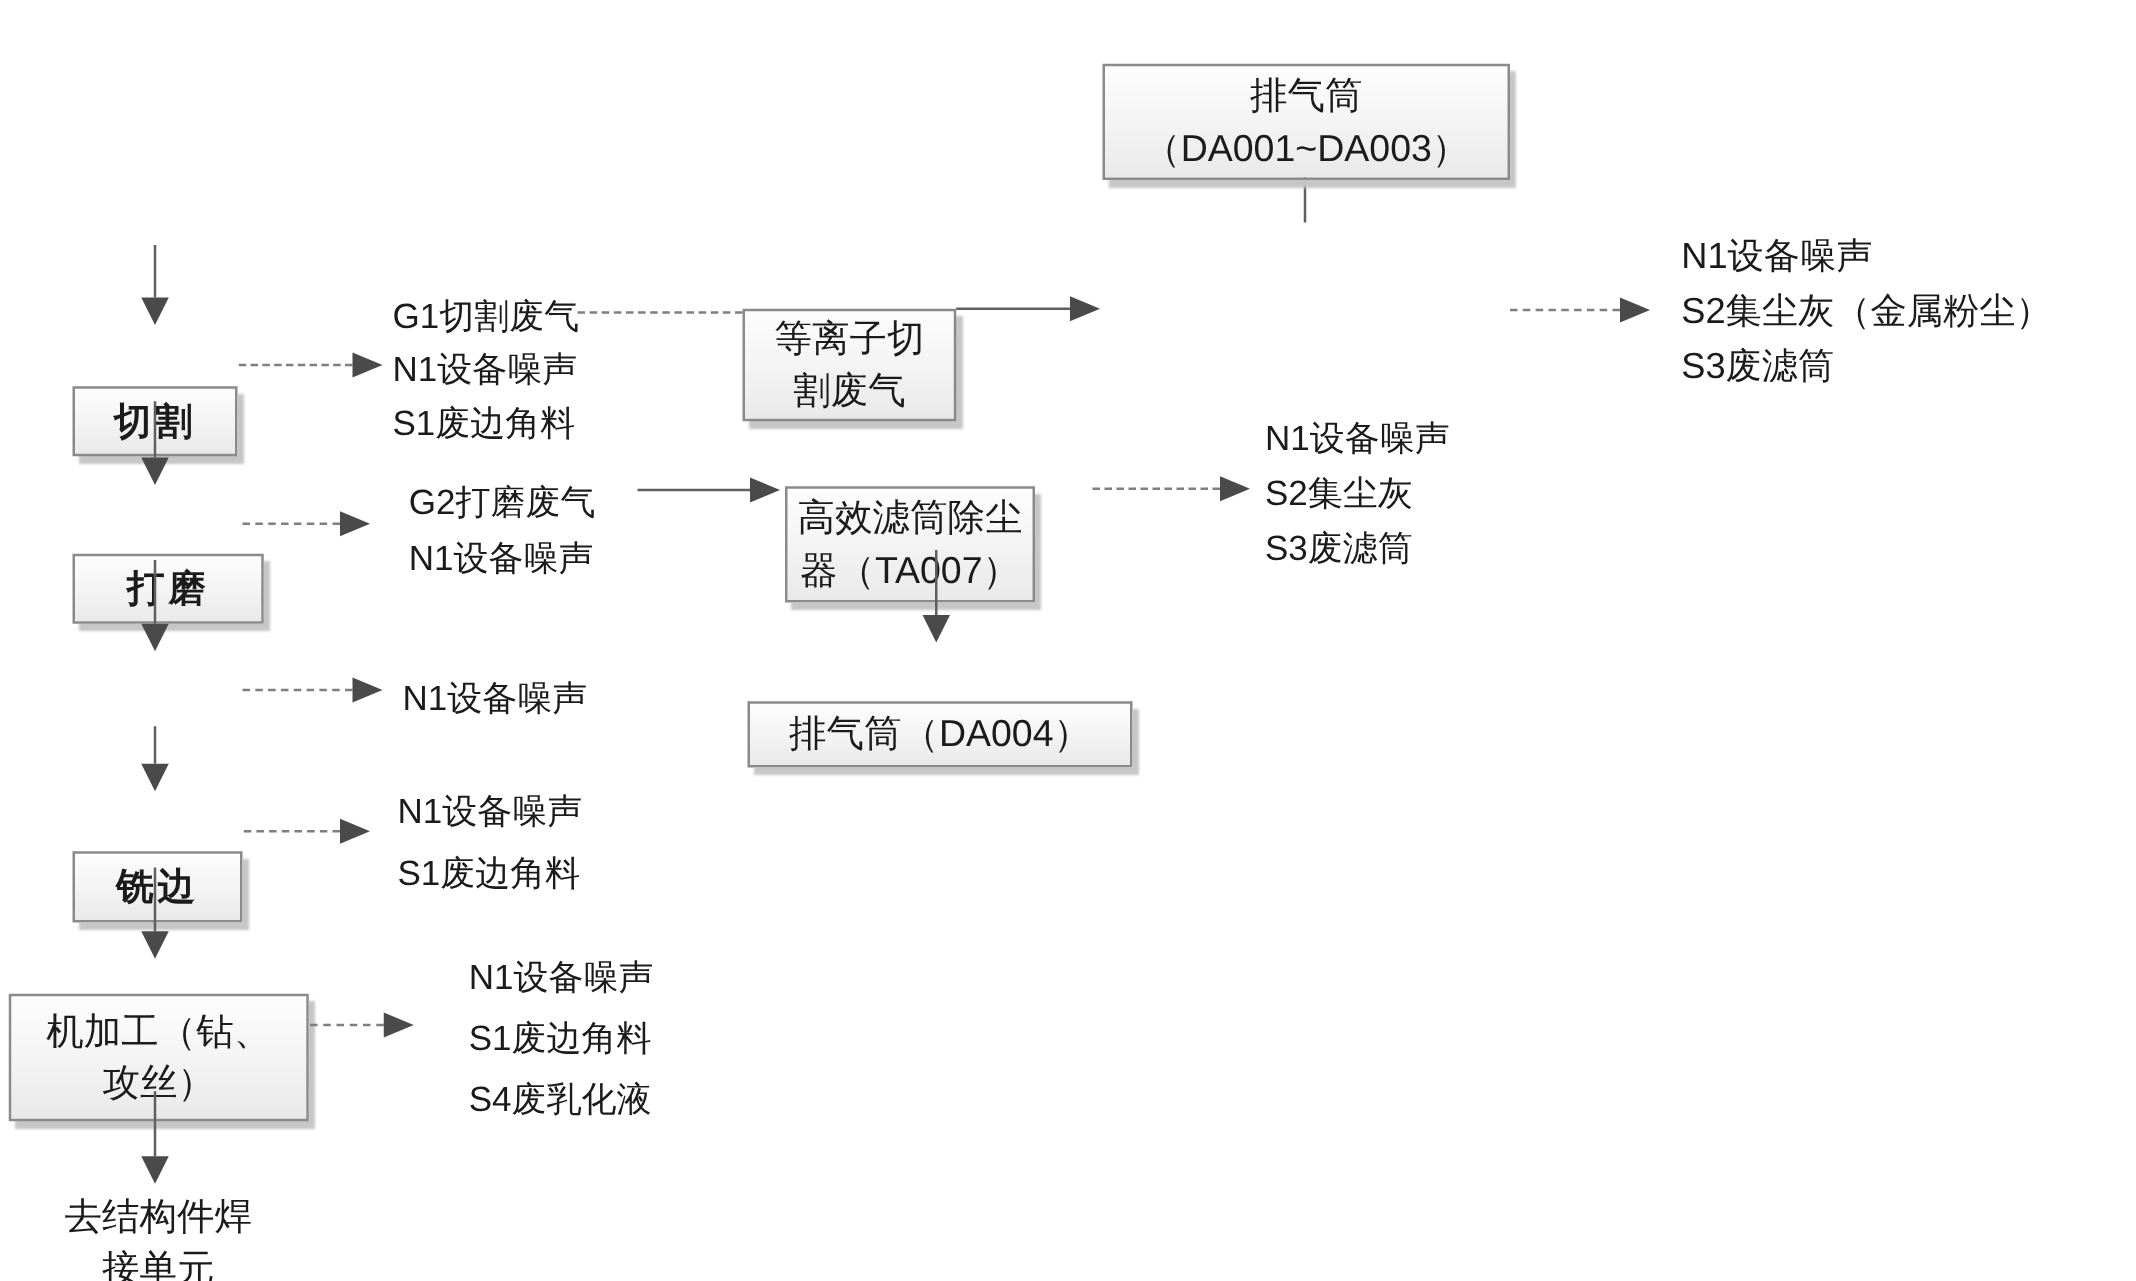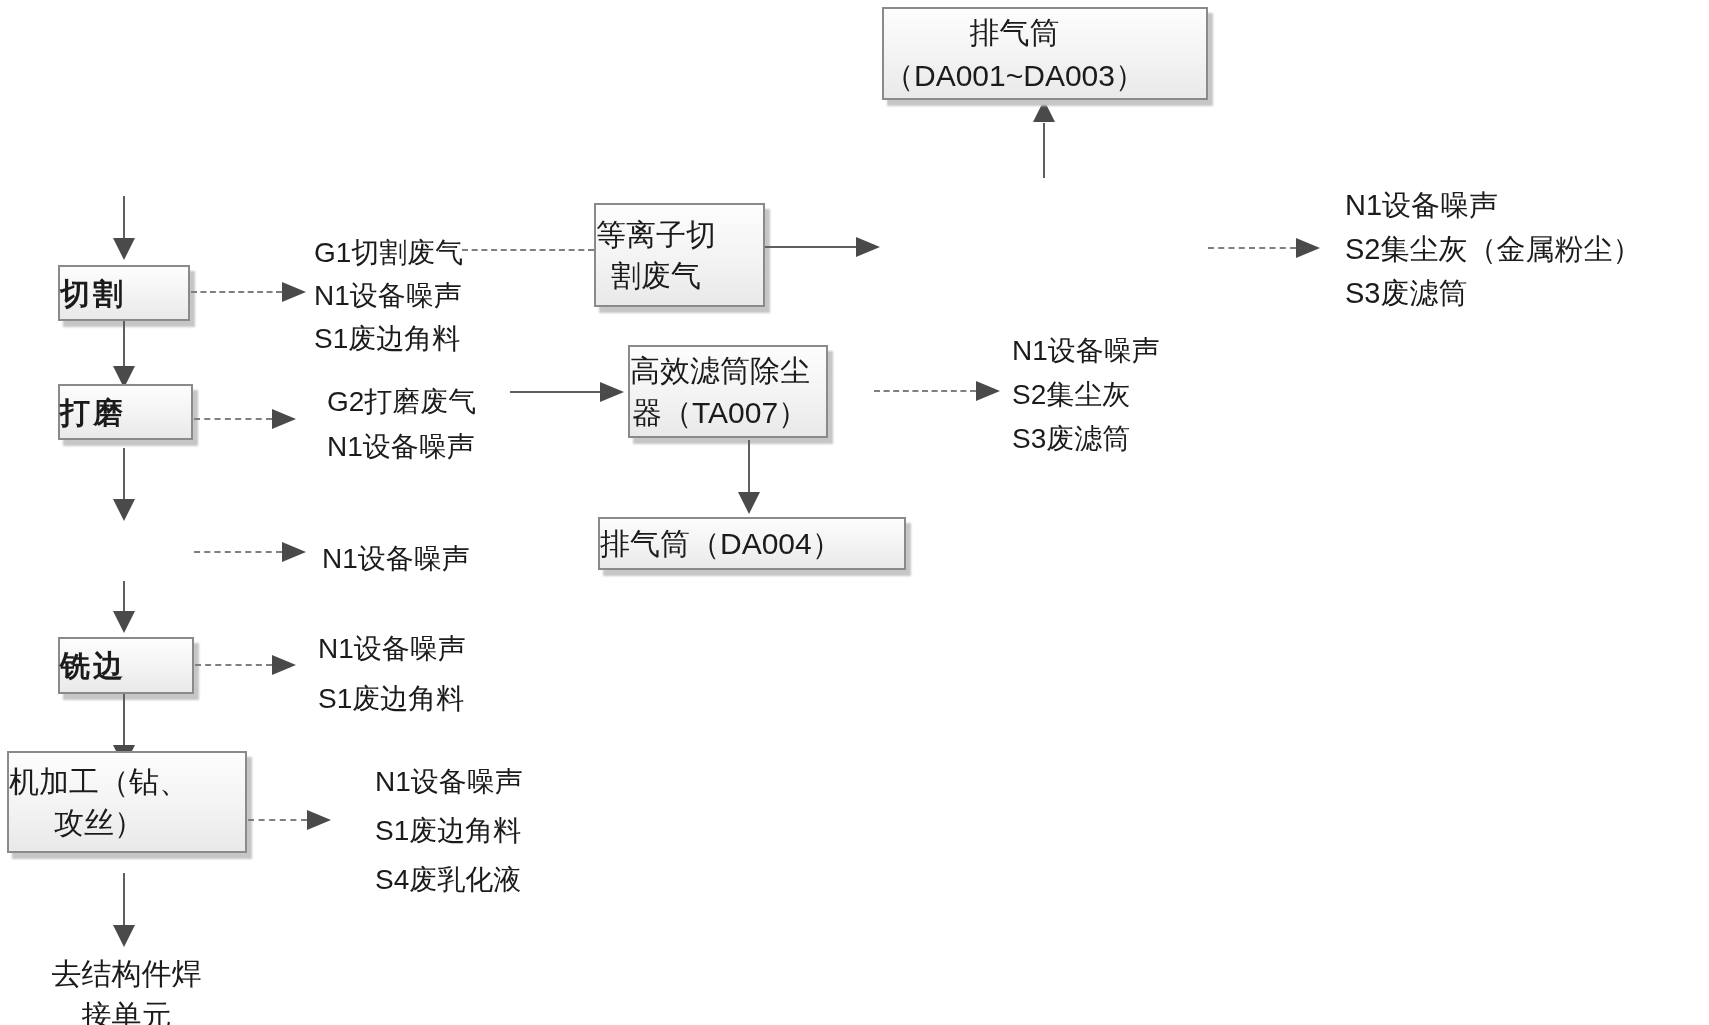--- a/index.html
+++ b/index.html
@@ -5,21 +5,21 @@
   html,body{margin:0;padding:0;background:#ffffff;}
   .canvas{
     position:relative;width:1709px;height:1025px;background:#ffffff;overflow:hidden;
     font-family:"Liberation Sans","DejaVu Sans",sans-serif;color:#1b1b1b;
   }
   .pbox{
     position:absolute;box-sizing:border-box;
     border:2px solid #8a8a8a;
     background:linear-gradient(180deg,#fdfdfd 0%,#f3f3f3 55%,#e9e9e9 100%);
     box-shadow:5px 6px 2px #c6c6c6;
-    display:flex;align-items:center;text-align:center;
+    display:flex;align-items:center;justify-content:center;text-align:center;margin-top:44px;
   }
   .boxlabel{white-space:pre-line;font-size:30px;line-height:41px;}
   .steplabel{letter-spacing:3px;font-weight:bold;}
   .freelabel{position:absolute;white-space:pre-line;}
   .lblgroup{position:absolute;white-space:nowrap;}
   .lblgroup div{white-space:nowrap;}
   .vline{position:absolute;width:2px;background:#5f5f5f;}
   .hline{position:absolute;height:2px;background:#5f5f5f;}
   .hdash{position:absolute;height:0;border-top:2px dashed #7f7f7f;}
   .arr-r{position:absolute;width:0;height:0;border-top:10px solid transparent;
@@ -38,21 +38,21 @@
   <div class="vline" style="left:123px;top:196px;height:42px;"></div>
   <div class="arr-d" style="left:113px;top:238px;"></div>
 
   <div class="pbox" style="left:58px;top:265px;width:132px;height:56px;">
     <span class="boxlabel steplabel">切割</span>
   </div>
 
   <div class="vline" style="left:123px;top:321px;height:45px;"></div>
   <div class="arr-d" style="left:113px;top:366px;"></div>
 
-  <div class="pbox" style="left:58px;top:384px;width:135px;height:56px;">
+  <div class="pbox" style="left:58px;top:399px;width:153px;height:56px;">
     <span class="boxlabel steplabel">打磨</span>
   </div>
 
   <div class="vline" style="left:123px;top:448px;height:51px;"></div>
   <div class="arr-d" style="left:113px;top:499px;"></div>
 
 
   <div class="vline" style="left:123px;top:581px;height:30px;"></div>
   <div class="arr-d" style="left:113px;top:611px;"></div>
 
@@ -105,21 +105,21 @@
   <div class="hdash" style="left:248px;top:819px;width:59px;"></div>
   <div class="arr-r" style="left:307px;top:810px;"></div>
   <div class="lblgroup" style="left:375px;top:757px;font-size:28px;line-height:49px;">
     <div>N1设备噪声</div>
     <div>S1废边角料</div>
     <div>S4废乳化液</div>
   </div>
 
   <div class="hdash" style="left:462px;top:249px;width:132px;"></div>
 
-  <div class="pbox" style="left:594px;top:203px;width:171px;height:104px;">
+  <div class="pbox" style="left:594px;top:203px;width:171px;height:90px;">
     <span class="boxlabel">等离子切
 割废气</span>
   </div>
 
   <div class="hline" style="left:765px;top:246px;width:91px;"></div>
   <div class="arr-r" style="left:856px;top:237px;"></div>
 
 
   <div class="vline" style="left:1043px;top:123px;height:55px;"></div>
   <div class="arr-u" style="left:1033px;top:100px;"></div>

